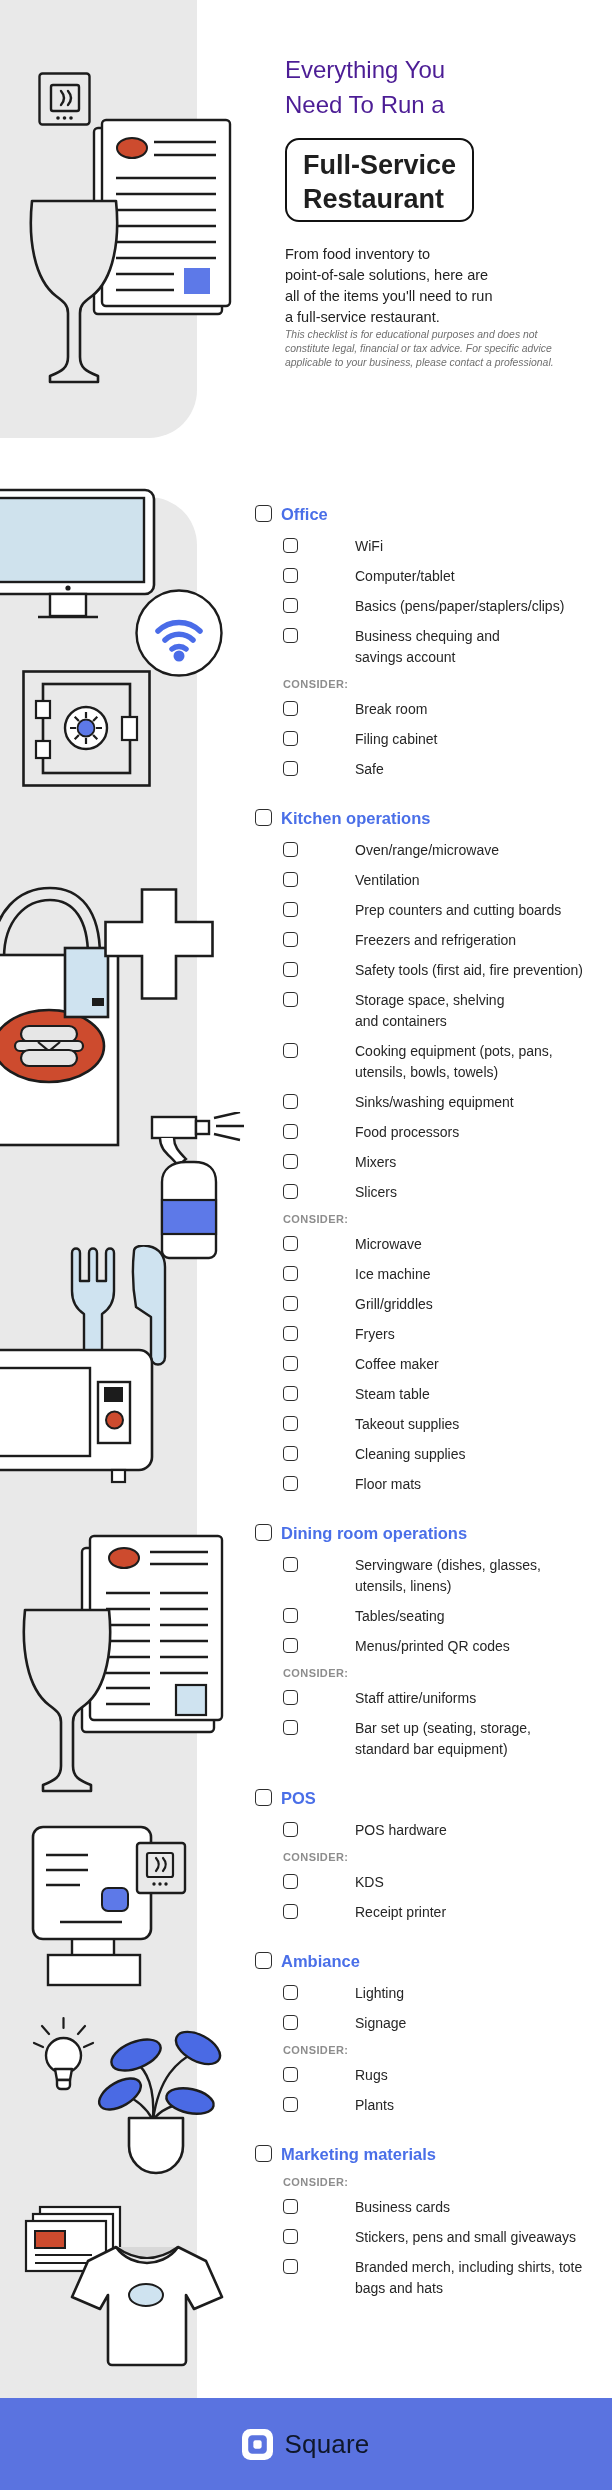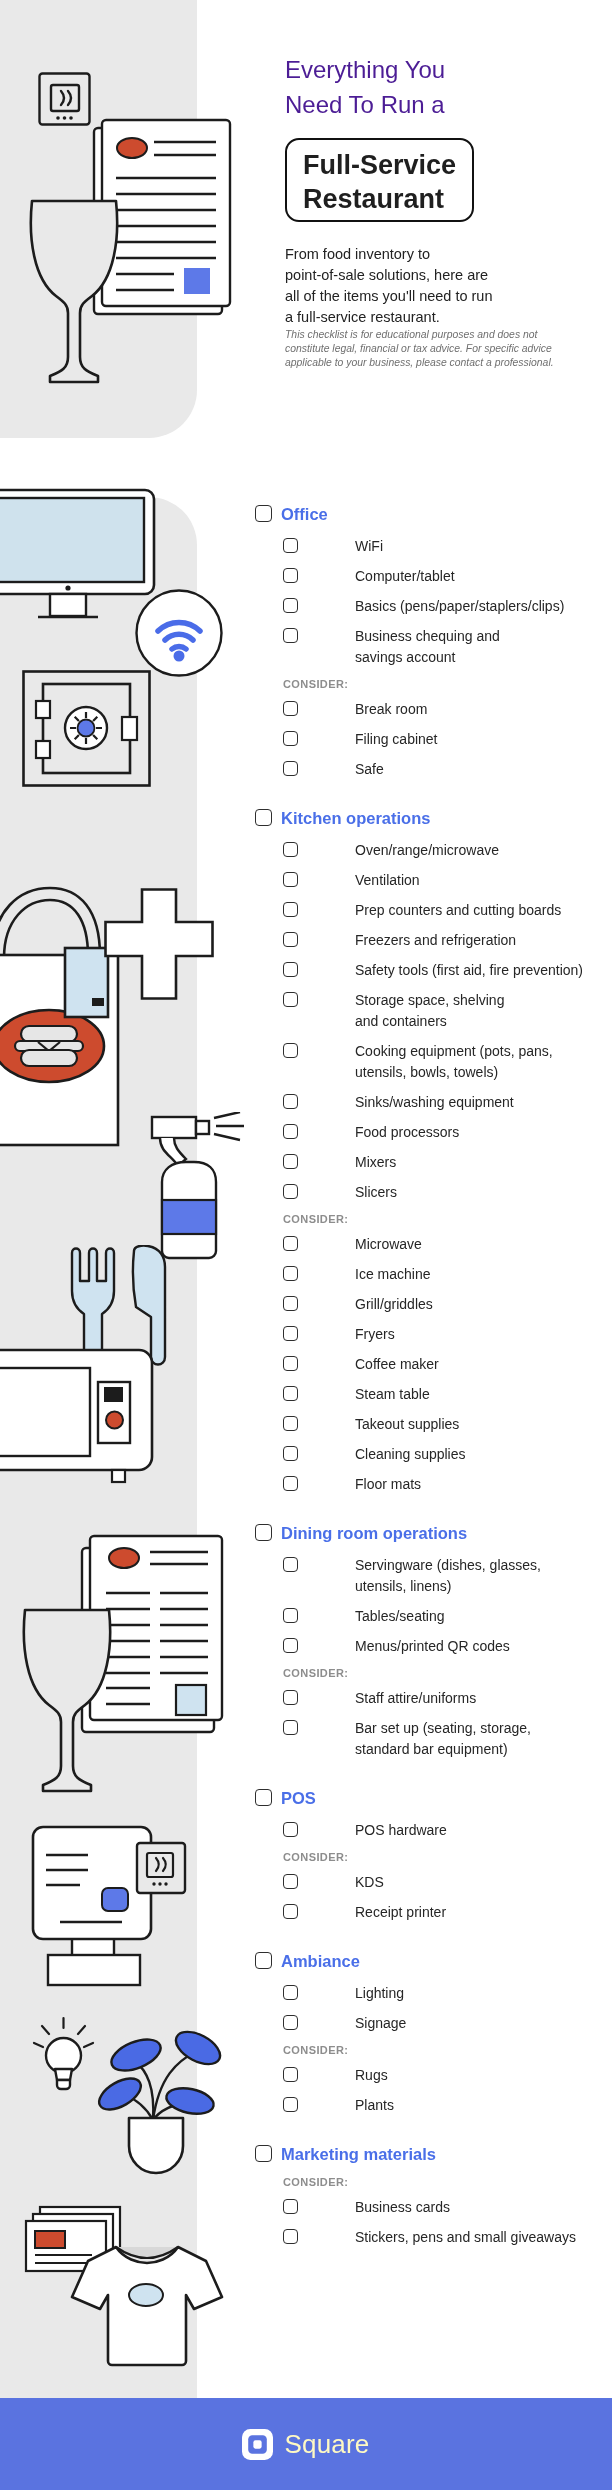--- a/index.html
+++ b/index.html
@@ -33,21 +33,21 @@
   .row{display:flex;gap:13px;align-items:flex-start;margin-bottom:9px;}
   .lbl{font-size:14px;line-height:21px;color:#262626;margin-left:44px;}
   .row.italic .lbl{}
   .cb{flex:0 0 auto;width:13px;height:13px;border:1.7px solid #2e2e2e;border-radius:4px;background:#fff;margin-top:2px;}
   .cb-lg{width:15px;height:15px;border-radius:4px;margin-top:2px;}
   .consider{margin-top:10px;}
   .consider-label{font-size:11px;font-weight:700;letter-spacing:.4px;color:#8d8d8d;margin-bottom:9px;}
 
   
   .footer{position:absolute;left:0;bottom:0;width:612px;height:92px;background:#5a73e0;display:flex;align-items:center;justify-content:center;gap:11px;}
-  .footer .brand{color:#fef9c3;font-size:26px;font-weight:500;letter-spacing:.2px;}
+  .footer .brand{color:#0f172a;font-size:26px;font-weight:500;letter-spacing:.2px;}
 </style>
 </head>
 <body>
 
 <div class="top-block"></div>
 <div class="rail"></div>
 
 <svg class="illo" style="left:38px;top:72px;" width="54" height="56" viewBox="0 0 54 56">
   <rect x="1.5" y="1.5" width="50" height="51" rx="3" fill="#e9e9e9" stroke="#1c1c1c" stroke-width="2.4"></rect>
   <rect x="13" y="13" width="28" height="26" rx="2" fill="none" stroke="#1c1c1c" stroke-width="2.4"></rect>
@@ -459,20 +459,25 @@
       <div class="consider">
         <div class="consider-label">CONSIDER:</div>
         <div class="row italic">
             <span class="cb"></span>
             <span class="lbl pre">Business cards</span>
           </div>
         <div class="row italic">
             <span class="cb"></span>
             <span class="lbl pre">Stickers, pens and small giveaways</span>
           </div>
+        <div class="row italic">
+            <span class="cb"></span>
+            <span class="lbl pre">Branded merch, including shirts, tote
+bags and hats</span>
+          </div>
       </div>
     </div>
   </div>
 
 </div>
 
 <div class="footer">
   <svg width="31" height="31" viewBox="0 0 30 30">
     <rect x="0" y="0" width="30" height="30" rx="8" fill="#ffffff"></rect>
     <rect x="6" y="6" width="18" height="18" rx="4" fill="#5a73e0"></rect>

